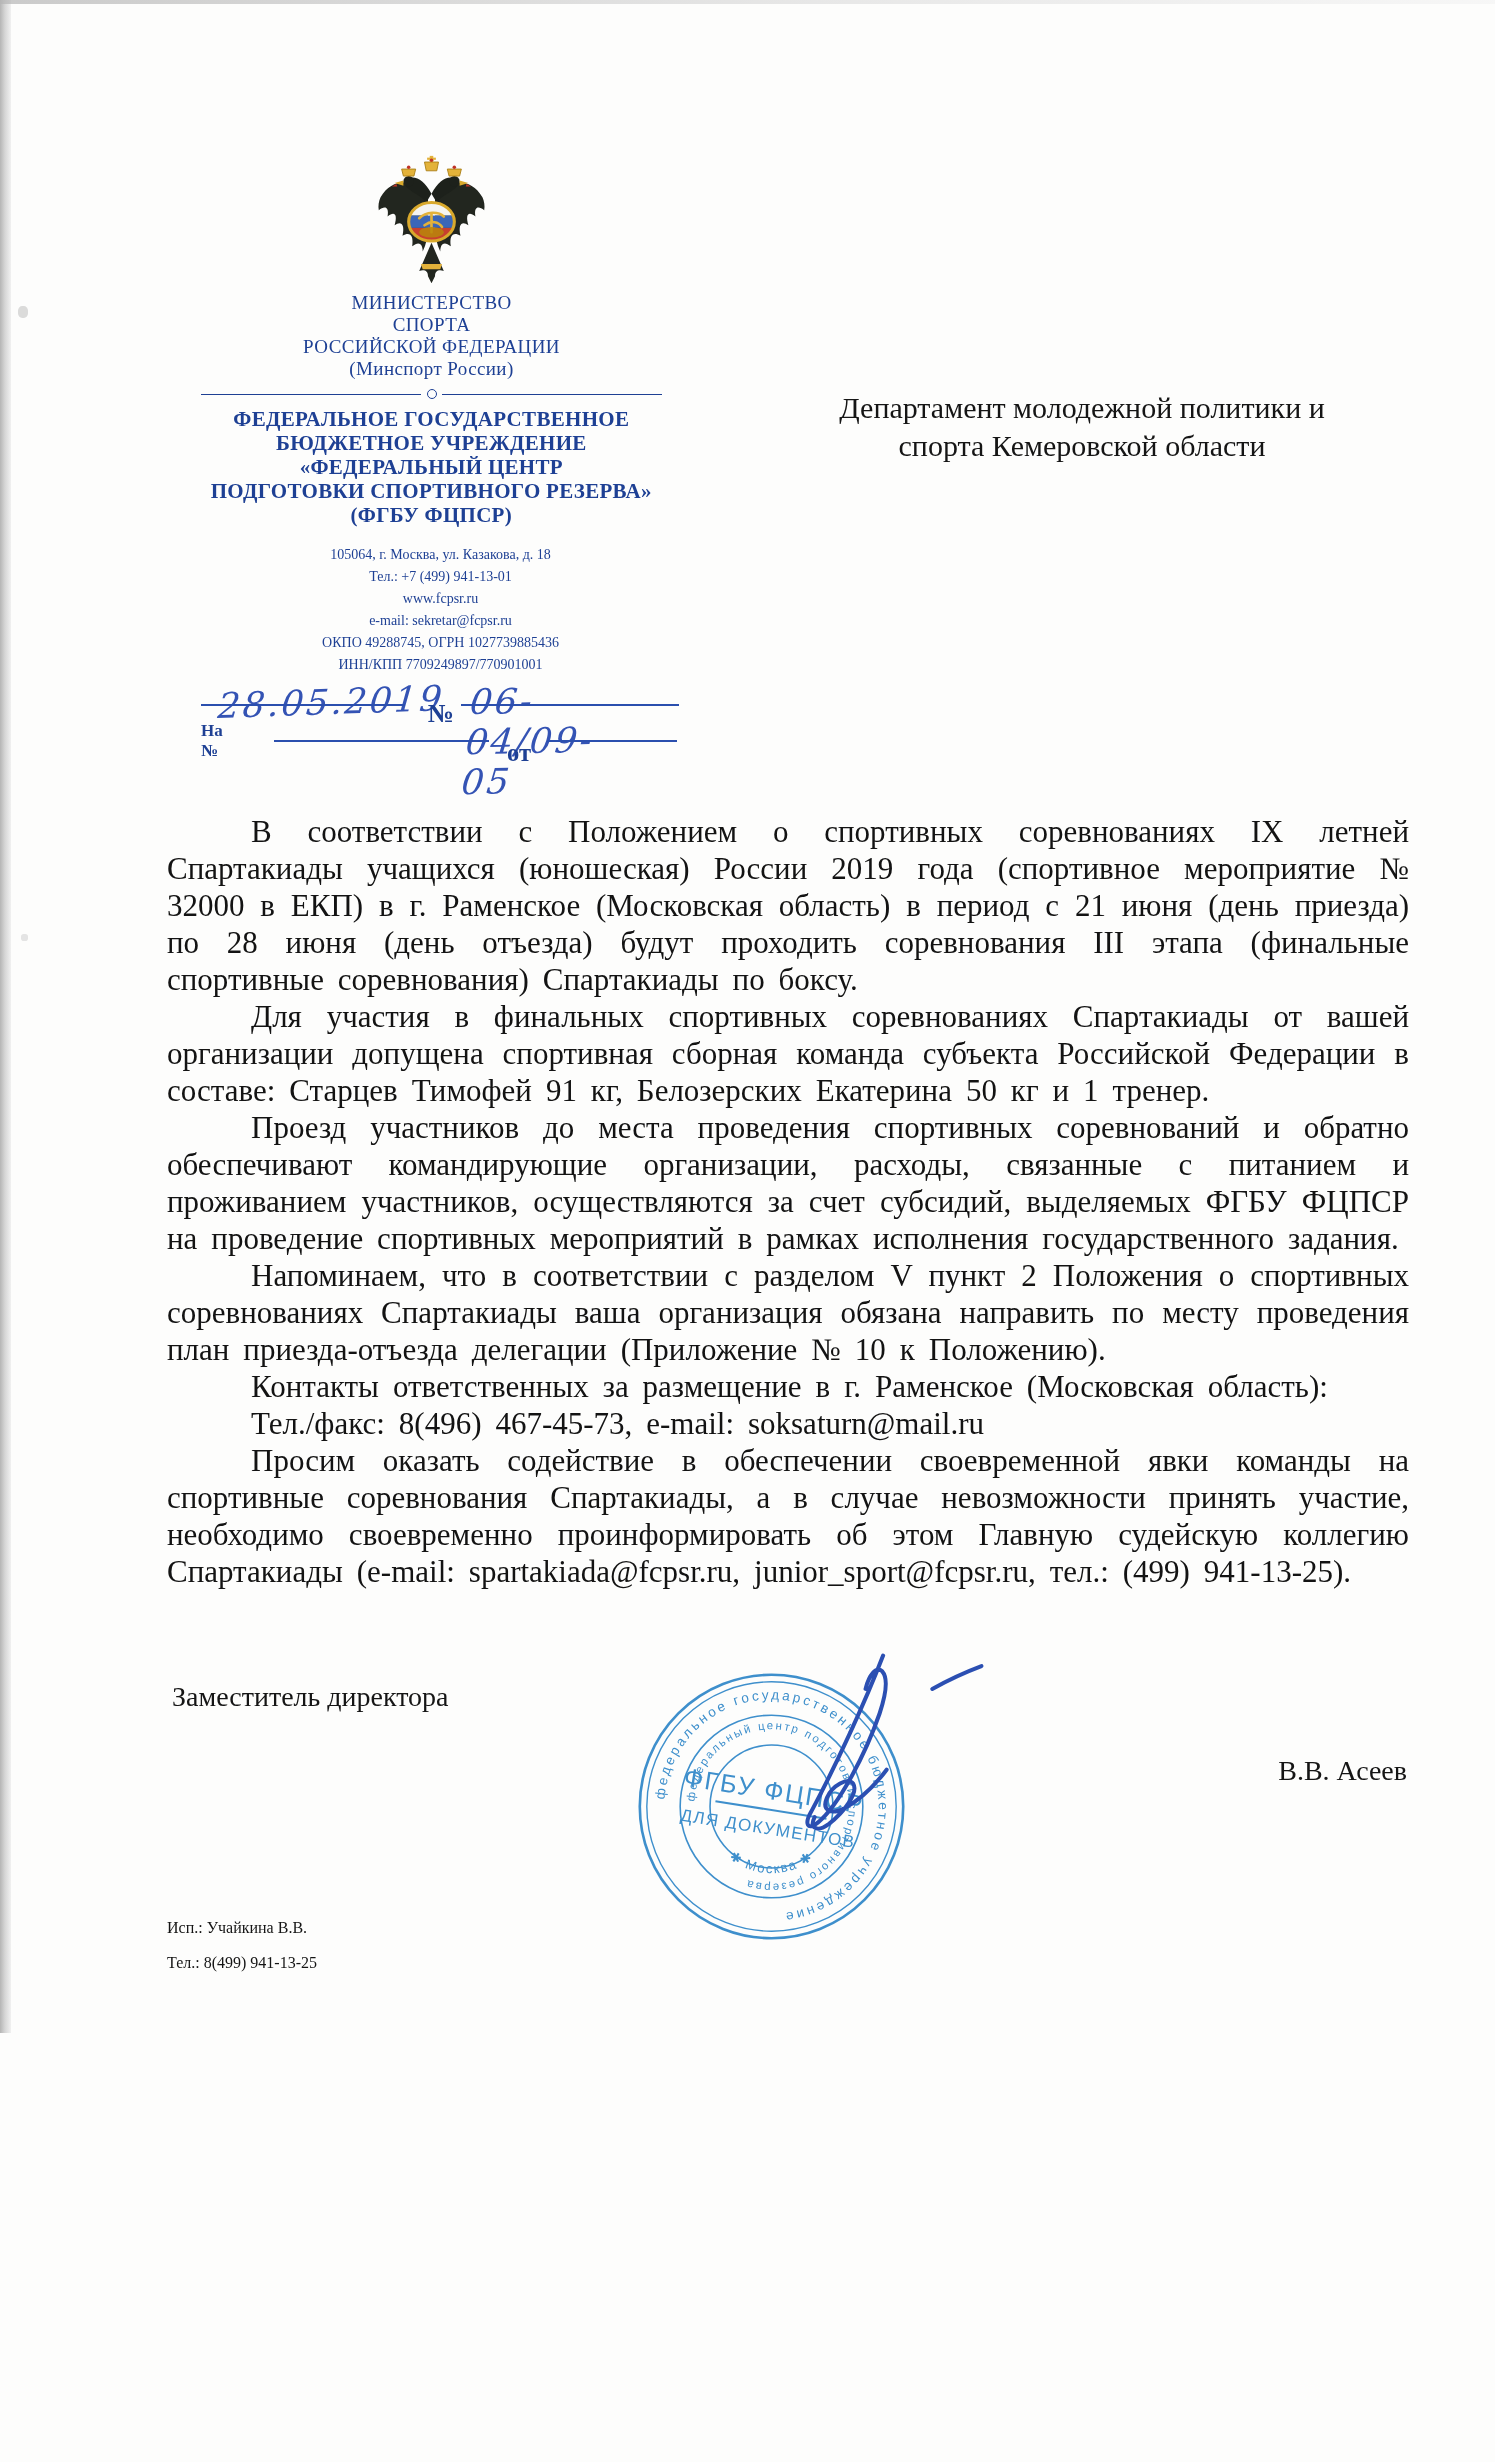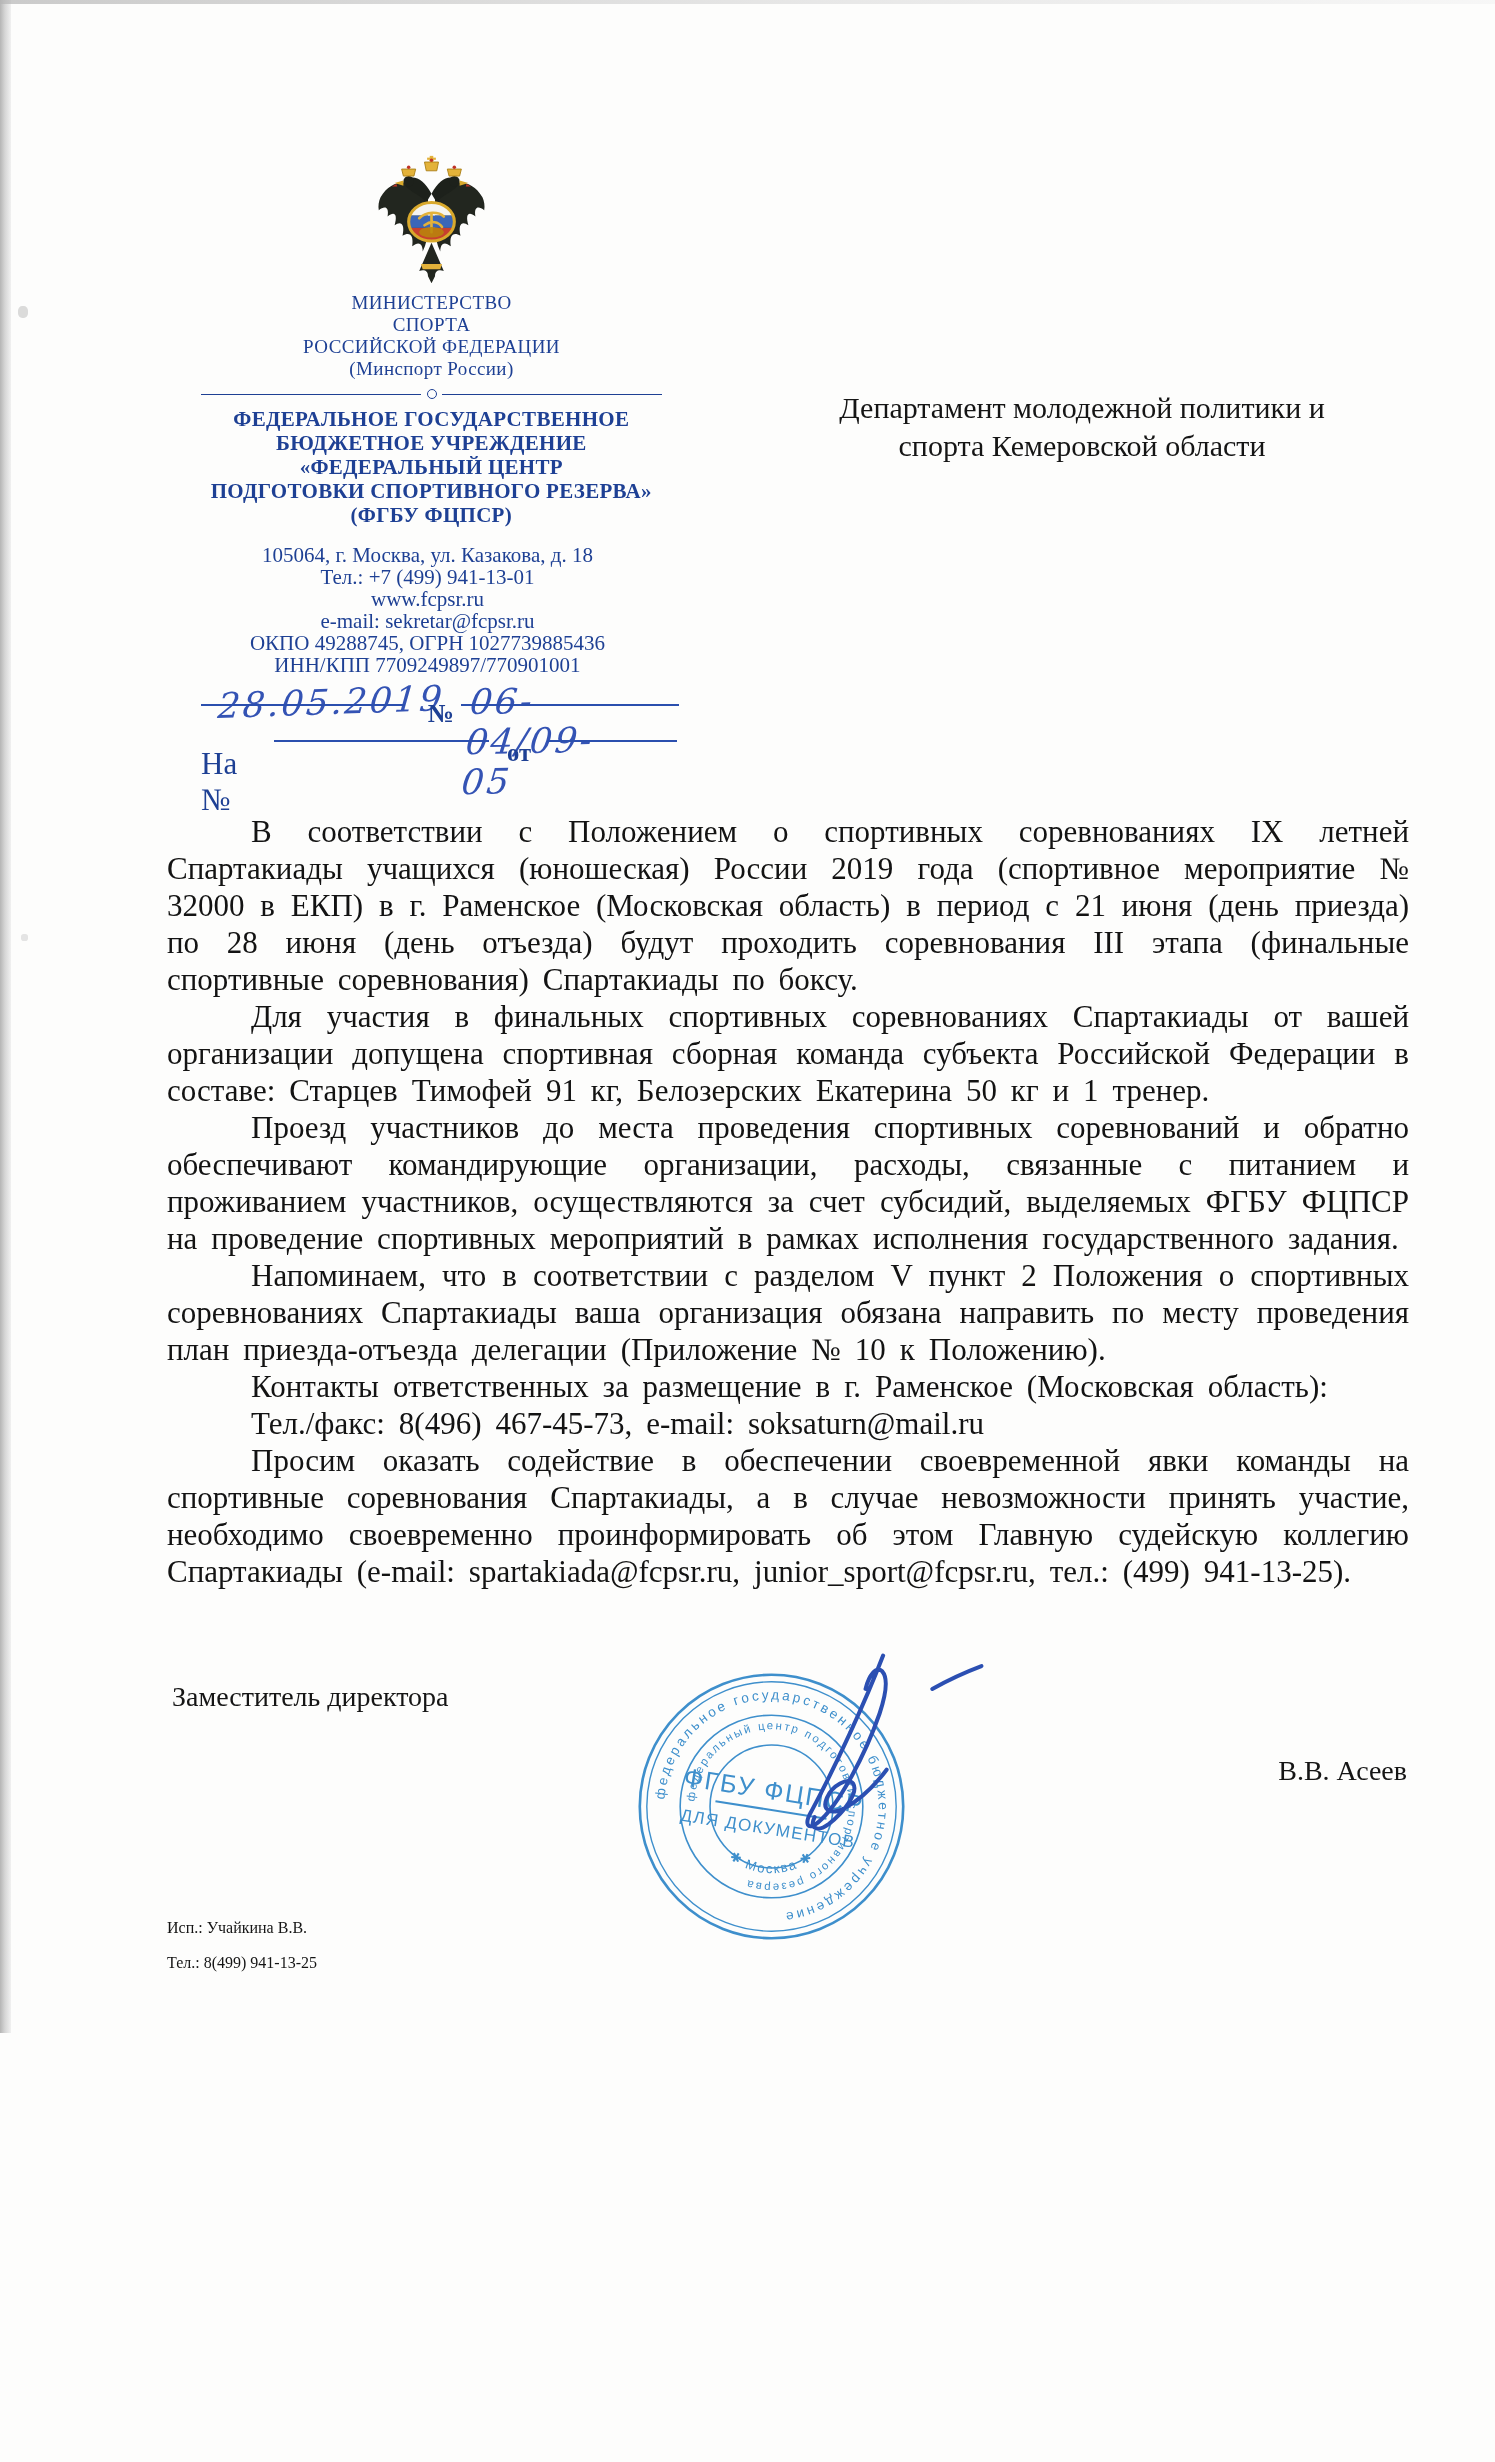--- a/index.html
+++ b/index.html
@@ -15,30 +15,30 @@
   .smudge{position:absolute;background:#9a9a9a;opacity:.35;border-radius:40%;}
 
   
   .letterhead{position:absolute;left:150px;top:150px;width:563px;text-align:center;color:#1e4094;}
   .coat{position:absolute;left:220px;top:5.3px;width:123px;height:130px;}
   .ministry{position:absolute;left:0;top:142px;width:563px;font-size:19px;line-height:22px;letter-spacing:0.4px;}
   .divider{position:absolute;left:51px;top:239px;width:461px;display:flex;align-items:center;}
   .divider .ln{flex:1;border-top:1.8px solid #1e4094;}
   .divider .ring{width:8px;height:8px;border:1.8px solid #1e4094;border-radius:50%;margin:0 5.3px;flex:none;}
   .orgname{position:absolute;left:8.8px;top:257px;width:545px;font-size:21px;line-height:24px;font-weight:bold;letter-spacing:0.3px;}
-  .orgaddr{position:absolute;left:5px;top:394px;width:545px;font-size:21px;line-height:22px;}
+  .orgaddr{position:absolute;left:18px;top:394px;width:545px;font-size:14px;line-height:22px;}
 
   
   .refzone{position:absolute;left:0;top:0;color:#1e4094;}
   .hand{font-family:"DejaVu Serif", serif;font-style:italic;color:#3453b4;letter-spacing:2.6px;}
   .hw-date{position:absolute;left:218px;top:682px;font-size:35px;transform:rotate(-2deg) skewX(-7deg);}
   .hw-num{position:absolute;left:466px;top:681px;font-size:35px;transform:rotate(-1deg) skewX(-7deg);}
   .u-line{position:absolute;border-bottom:2.2px solid #2b4fae;}
   .no-sign{position:absolute;left:428px;top:699px;font-size:26px;font-weight:bold;color:#1e4094;}
-  .na-line{position:absolute;left:201px;top:746px;font-size:31px;font-weight:normal;color:#1e4094;}
+  .na-line{position:absolute;left:201px;top:721px;font-size:17px;font-weight:bold;color:#1e4094;}
   .ot-word{position:absolute;left:507px;top:739px;font-size:24.6px;font-weight:bold;color:#1e4094;text-align:right;}
 
   
   .addressee{position:absolute;left:774px;top:389px;width:616px;text-align:center;
     font-size:30px;line-height:38px;color:#151515;}
 
   
   .body-text{position:absolute;left:167px;top:813px;width:1242px;
     font-size:31px;line-height:37px;text-align:justify;word-spacing:6.2px;color:#131313;}
   .body-text p{margin:0;text-indent:84px;}

